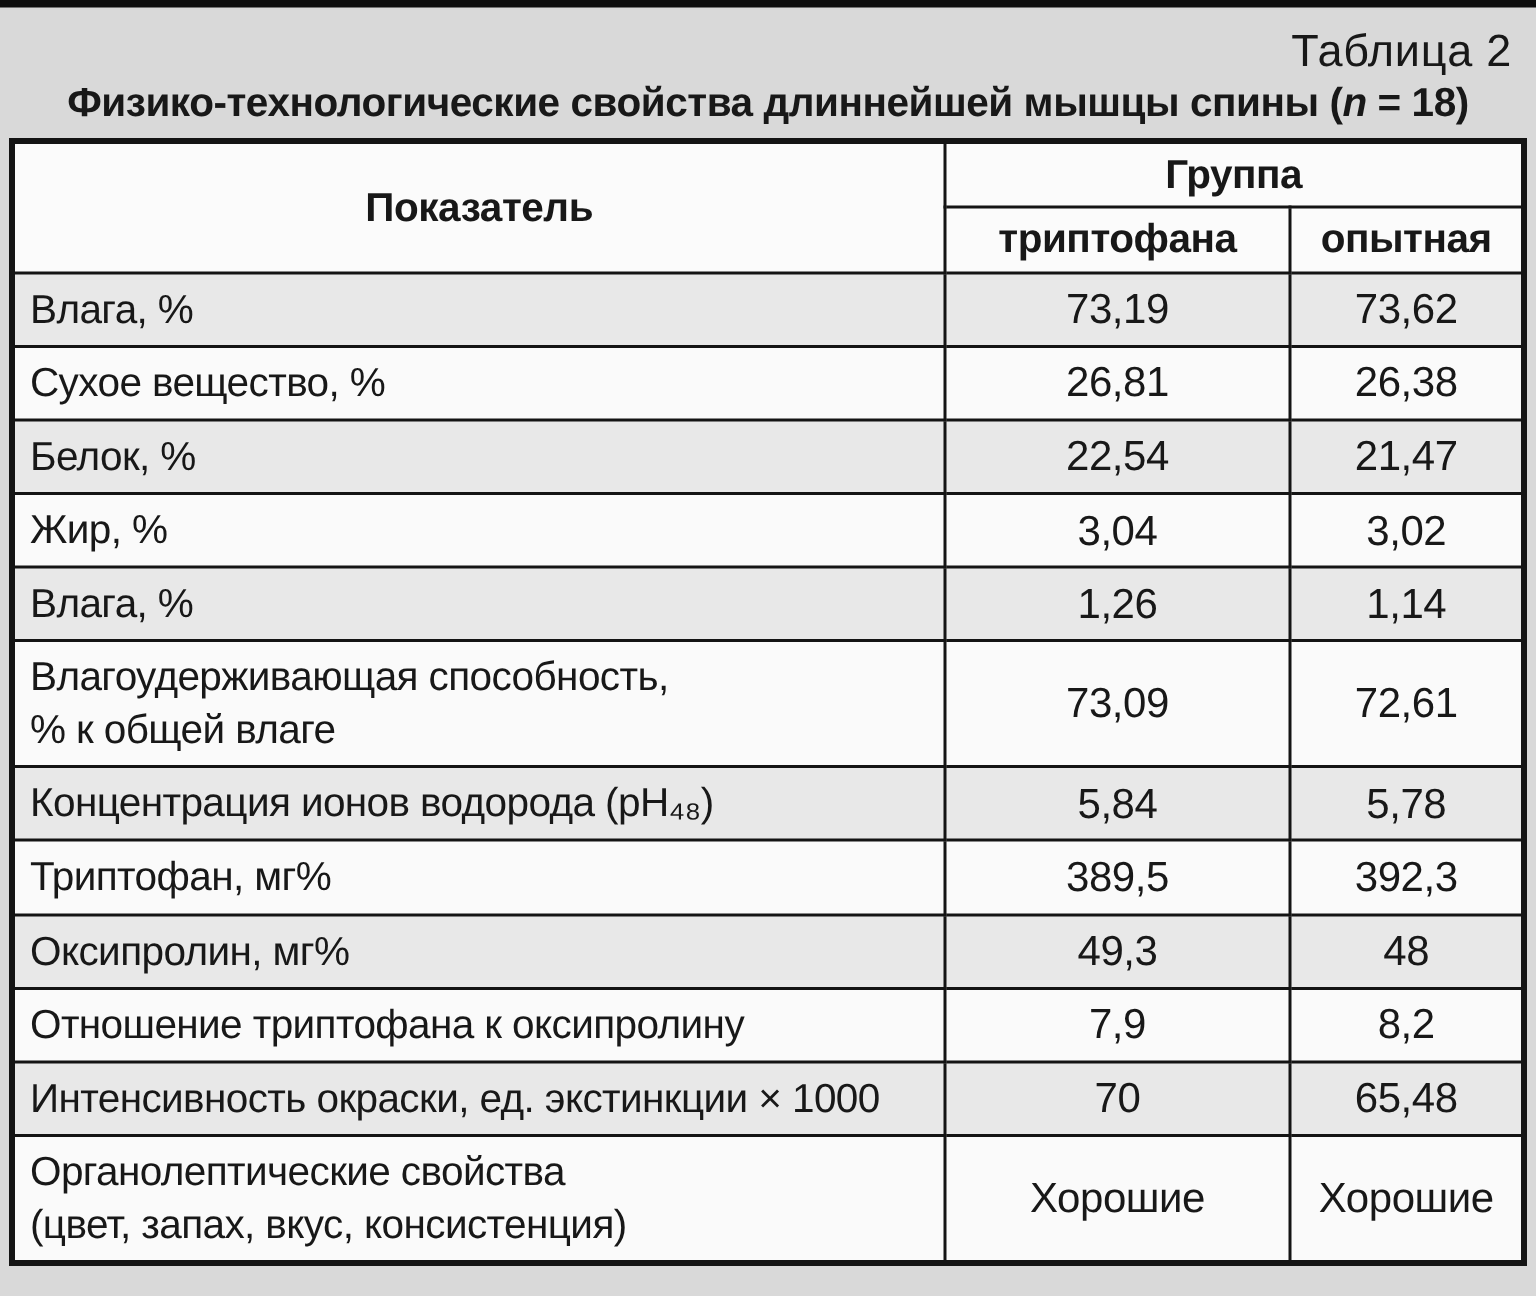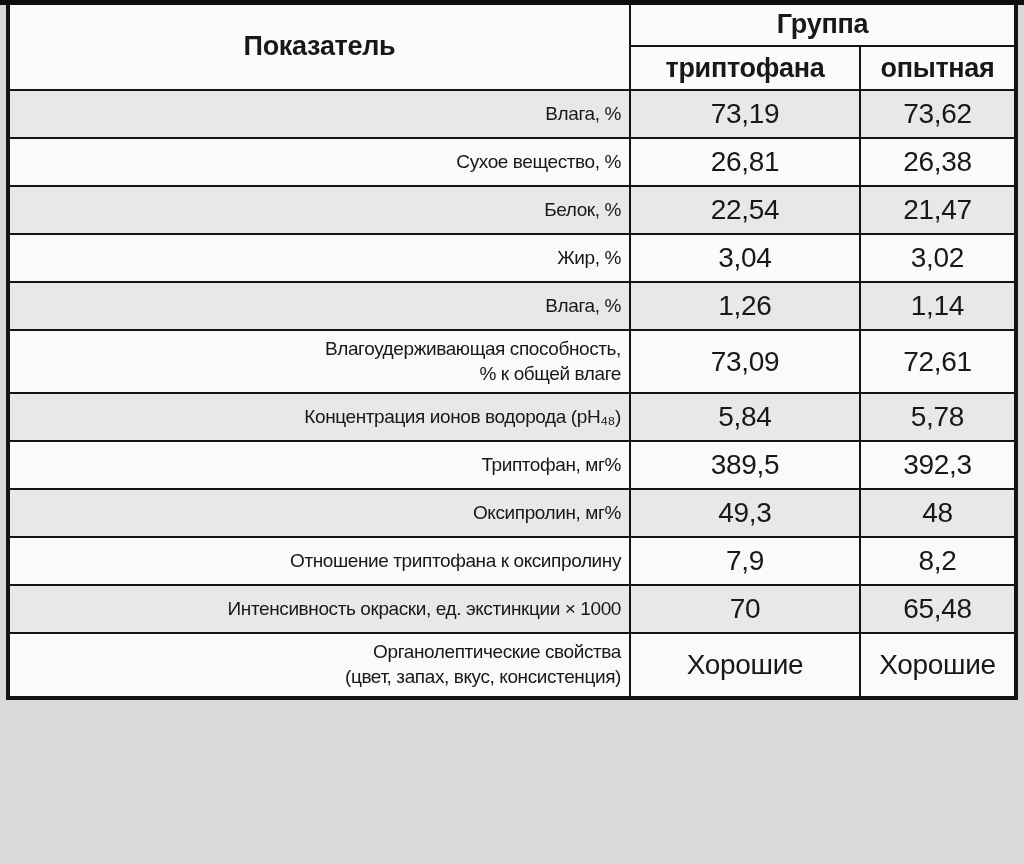--- a/index.html
+++ b/index.html
@@ -68,43 +68,45 @@
     vertical-align: middle;
     padding: 4px 6px;
     letter-spacing: -0.3px;
   }
   tr.h1 { height: 44px; }
   tr.h2 { height: 44px; }
   tbody tr { height: 48px; }
   tbody tr:nth-child(odd) td { background: #e8e8e8; }
   tbody tr:nth-child(even) td { background: #fafafa; }
   td.label-cell {
-    font-size: 19px;
-    text-align: right;
+    font-size: 27px;
+    text-align: left;
     vertical-align: middle;
     padding: 6px 8px 6px 10px;
     white-space: pre-line;
     line-height: 1.3;
     letter-spacing: -0.4px;
   }
   td.value-cell {
     font-size: 28px;
     text-align: center;
     vertical-align: middle;
     padding: 4px 6px;
     letter-spacing: -0.3px;
   }
 </style>
 </head>
 <body>
 
 <div class="page">
   <div class="top-bar"></div>
 
+  <div class="caption">Таблица 2</div>
 
+  <div class="title"><span>Физико-технологические свойства длиннейшей мышцы спины (</span><span class="n-italic">n</span><span> = 18)</span></div>
 
   <table class="main">
     <colgroup>
       <col class="c1">
       <col class="c2">
       <col class="c3">
     </colgroup>
     <thead>
       <tr class="h1">
         <th rowspan="2">Показатель</th>

